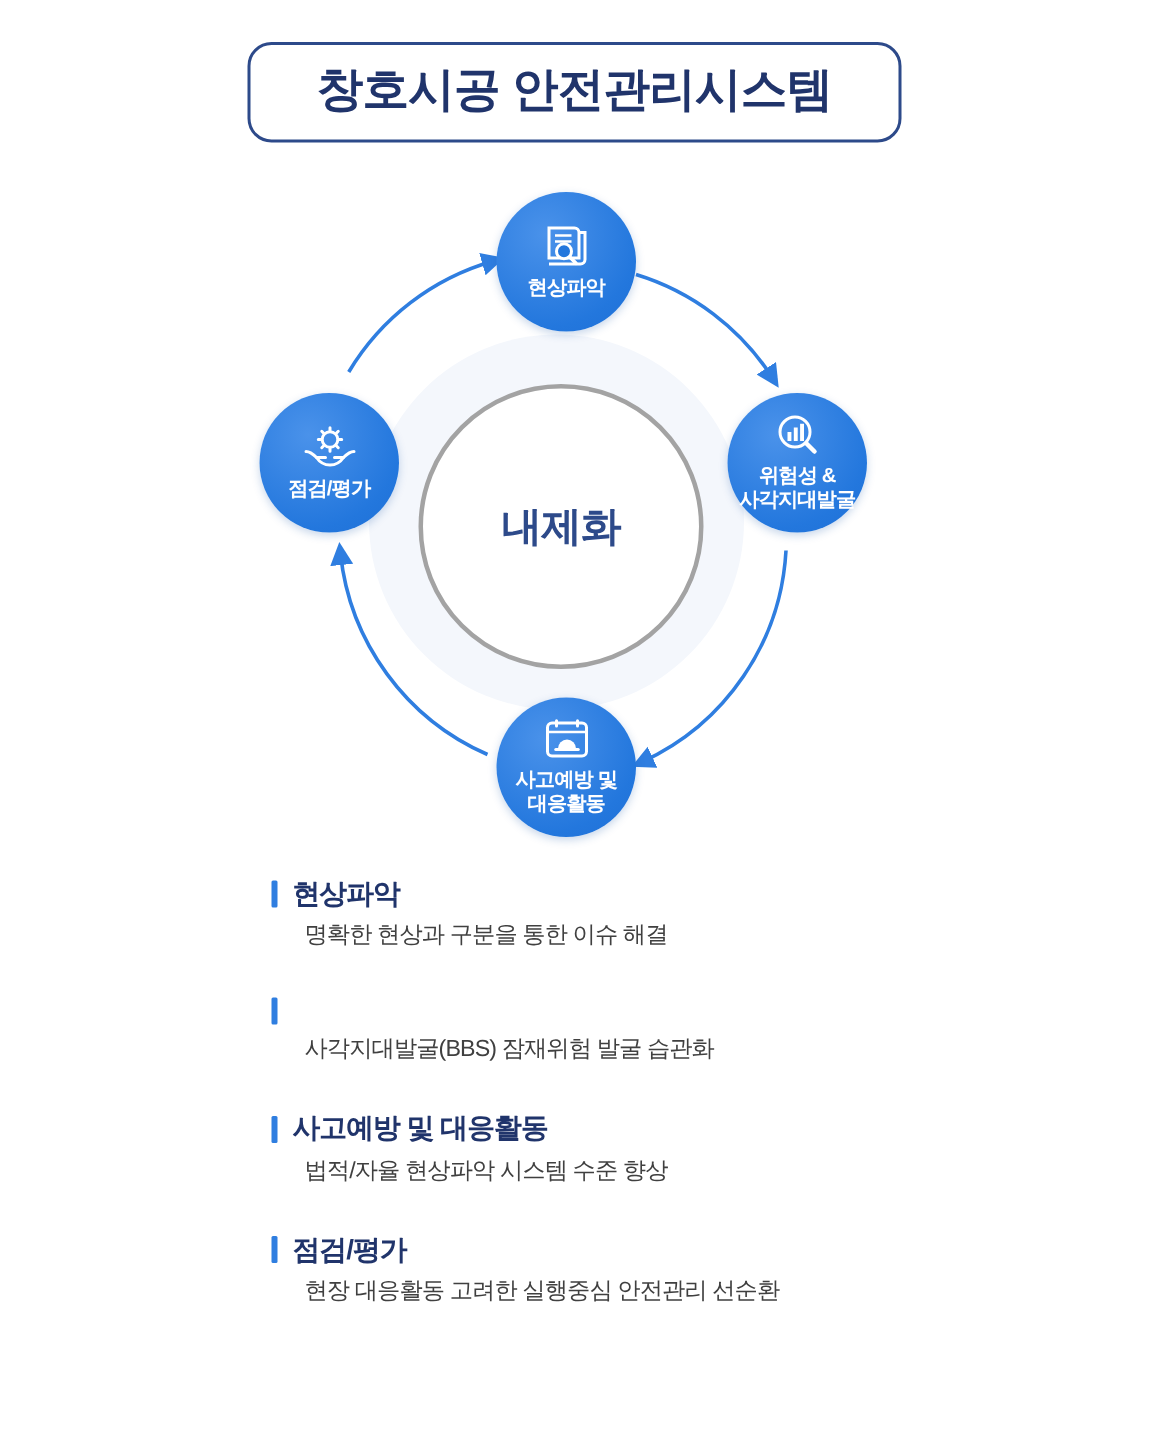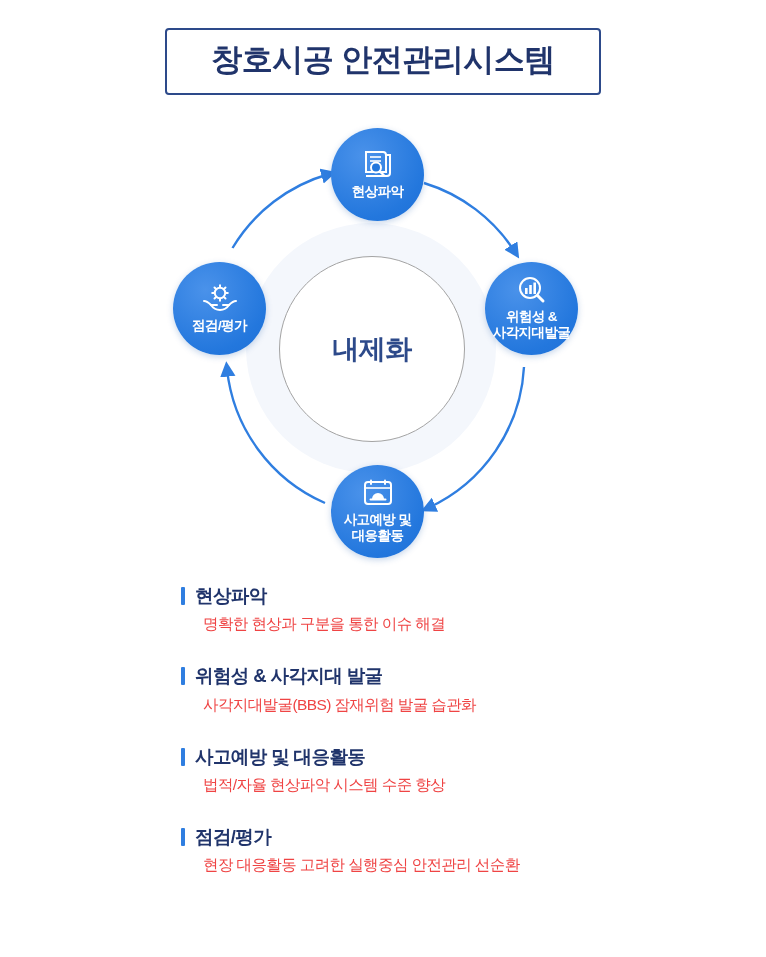--- a/index.html
+++ b/index.html
@@ -20,21 +20,21 @@
   .title-wrap {
     position: absolute;
     left: 0;
     top: 28px;
     width: 766px;
     display: flex;
     justify-content: center;
   }
   .title-box {
     border: 2px solid #2d4a8a;
-    border-radius: 4px;
+    border-radius: 16px;
     padding: 13px 44px 16px 44px;
     display: flex;
     align-items: center;
     justify-content: center;
   }
   .title-text {
     font-size: 31px;
     font-weight: bold;
     letter-spacing: -0.5px;
     color: #20346b;
@@ -65,21 +65,21 @@
     background: #f4f7fc;
   }
   .ring-inner {
     position: absolute;
     left: 146px;
     top: 128px;
     width: 184px;
     height: 184px;
     border-radius: 50%;
     background: #ffffff;
-    border: 1px solid #a3a3a3;
+    border: 3px solid #a3a3a3;
     display: flex;
     align-items: center;
     justify-content: center;
   }
   .ring-label {
     font-size: 27px;
     font-weight: bold;
     color: #2d4a8a;
     letter-spacing: -0.5px;
   }
@@ -151,21 +151,21 @@
   }
   .item-title {
     font-size: 18.5px;
     font-weight: bold;
     color: #20346b;
     letter-spacing: -0.6px;
     line-height: 1.2;
   }
   .item-desc {
     font-size: 15.5px;
-    color: #ef4444;
+    color: #404040;
     letter-spacing: -0.6px;
     margin-left: 22px;
     line-height: 1.3;
   }
 </style>
 </head>
 <body>
 
 <div class="title-wrap">
   <div class="title-box">
@@ -263,21 +263,20 @@
     <div class="item-head">
       <span class="bar"></span>
       <span class="item-title">현상파악</span>
     </div>
     <div class="item-desc">명확한 현상과 구분을 통한 이슈 해결</div>
   </div>
 
   <div class="item">
     <div class="item-head">
       <span class="bar"></span>
-      <span class="item-title">위험성 &amp; 사각지대 발굴</span>
     </div>
     <div class="item-desc">사각지대발굴(BBS) 잠재위험 발굴 습관화</div>
   </div>
 
   <div class="item">
     <div class="item-head">
       <span class="bar"></span>
       <span class="item-title">사고예방 및 대응활동</span>
     </div>
     <div class="item-desc">법적/자율 현상파악 시스템 수준 향상</div>

